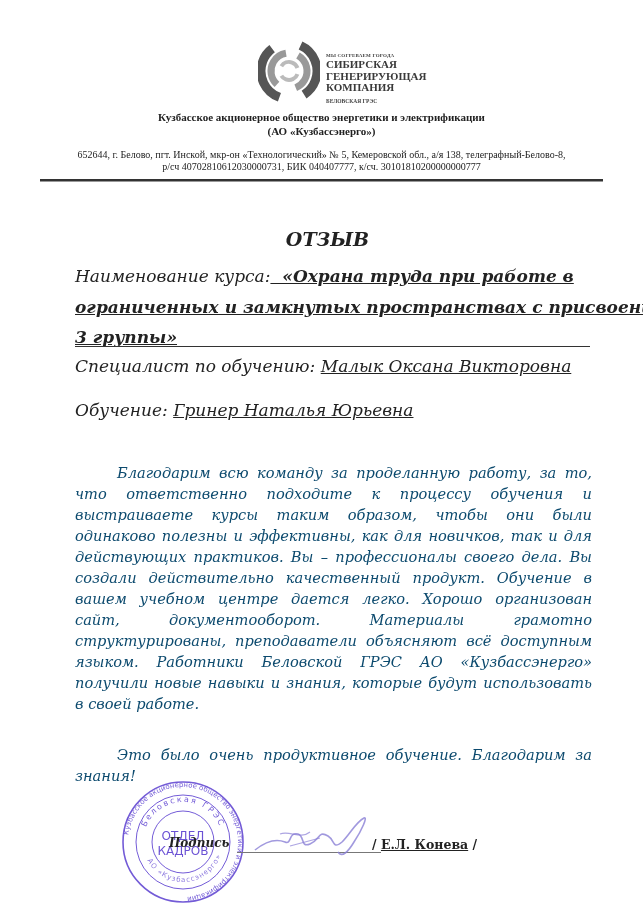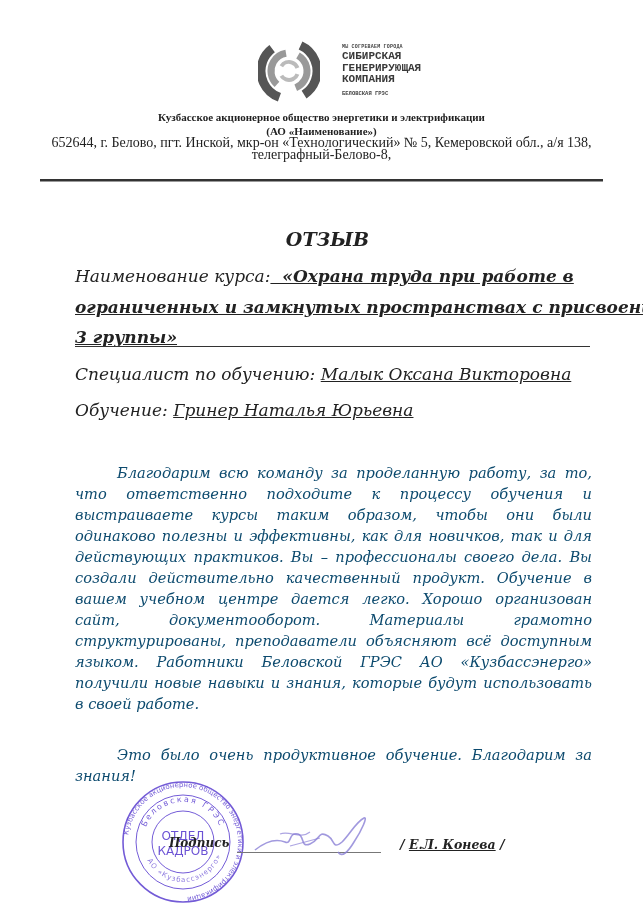--- a/index.html
+++ b/index.html
@@ -1,57 +1,57 @@
 <!DOCTYPE html>
 <html><head>
 <meta charset="utf-8">
 <style>
   html, body { margin: 0; padding: 0; background: #ffffff; }
   body { width: 643px; height: 907px; position: relative; overflow: hidden; color: #222; }
 
   
   .logo { position: absolute; left: 258px; top: 40px; width: 180px; height: 64px; }
   .logo-mark { position: absolute; left: 0; top: 0; width: 62px; height: 62px; }
-  .logo-text { position: absolute; left: 68px; top: 4px; font-family: Liberation Mono, monospace; color: #333; margin-left: 16px; }
+  .logo-text { position: absolute; left: 68px; top: 12px; font-family: Liberation Serif, serif; color: #333; }
   .logo-tagline { font-size: 5px; font-weight: bold; letter-spacing: 0.2px; color: #444; line-height: 7px; }
   .logo-name { font-size: 11px; font-weight: bold; line-height: 11.5px; color: #3a3a3a; }
   .logo-branch { font-size: 5.5px; font-weight: bold; margin-top: 4px; color: #444; }
 
   
   .lh { position: absolute; left: 40px; width: 563px; text-align: center; font-family: "Liberation Serif", serif; color: #222; }
   .lh-org { top: 110px; font-size: 11px; font-weight: bold; line-height: 14px; }
-  .lh-addr { top: 137px; font-size: 14px; line-height: 12px; }
+  .lh-addr { top: 149px; font-size: 10px; line-height: 12px; }
   .lh-rule { position: absolute; left: 40px; top: 179px; width: 563px; height: 2px; background: #333; border-bottom: 1px solid #999; }
 
   
   .title { position: absolute; left: 0; width: 643px; top: 228px; text-align: center; font-family: "DejaVu Serif", serif; font-weight: bold; font-style: italic; font-size: 19px; color: #222; padding-left: 6px; }
 
   .field { position: absolute; left: 75px; font-family: "DejaVu Serif", serif; font-style: italic; font-size: 17px; color: #222; white-space: nowrap; }
   .field .val { text-decoration: underline; }
   .field .bold-val { font-weight: bold; text-decoration: underline; margin-top: 16px; }
   .course-1 { top: 266px; }
   .course-2 { top: 297px; }
   .course-3 { top: 327px; }
   .course-3-line { position: absolute; left: 75px; top: 346px; width: 515px; height: 1px; background: #333; }
-  .specialist { top: 364px; }
+  .specialist { top: 356px; }
   .methodist { top: 400px; }
 
   
   .body-text { position: absolute; left: 75px; width: 517px; font-family: "DejaVu Serif", serif; font-style: italic; font-size: 14.6px; line-height: 21px; text-align: justify; color: #0c4a6e; }
   .para-1 { top: 462px; text-indent: 42px; }
   .para-2 { top: 744px; text-indent: 42px; }
 
   
   .stamp { position: absolute; left: 118px; top: 780px; width: 130px; height: 125px; }
 
   
   .signature { position: absolute; left: 250px; top: 812px; width: 130px; height: 50px; }
   .sig-label { position: absolute; left: 169px; top: 836px; font-family: "DejaVu Serif", serif; font-style: italic; font-weight: bold; font-size: 12px; color: #222; }
   .sig-line { position: absolute; left: 237px; top: 852px; width: 144px; height: 1px; background: #777; }
-  .sig-name { position: absolute; left: 400px; top: 837px; font-family: "DejaVu Serif", serif; font-style: italic; font-weight: bold; font-size: 12.5px; color: #222; white-space: nowrap; }
+  .sig-name { position: absolute; left: 372px; top: 837px; font-family: "DejaVu Serif", serif; font-weight: bold; font-size: 12.5px; color: #222; white-space: nowrap; }
   .sig-name .u { text-decoration: underline; }
 </style>
 </head>
 <body>
 
 <div class="logo">
   <svg class="logo-mark" viewBox="0 0 62 62">
     <circle cx="31" cy="31" r="28" fill="none" stroke="#555" stroke-width="9" stroke-dasharray="60 30" transform="rotate(110 31 31)"></circle>
     <circle cx="31" cy="31" r="18" fill="none" stroke="#999" stroke-width="7" stroke-dasharray="40 20" transform="rotate(-60 31 31)"></circle>
     <circle cx="31" cy="31" r="9" fill="none" stroke="#bbb" stroke-width="4" stroke-dasharray="20 10" transform="rotate(20 31 31)"></circle>
@@ -60,24 +60,25 @@
     <div class="logo-tagline">МЫ СОГРЕВАЕМ ГОРОДА</div>
     <div class="logo-name">СИБИРСКАЯ</div>
     <div class="logo-name">ГЕНЕРИРУЮЩАЯ</div>
     <div class="logo-name">КОМПАНИЯ</div>
     <div class="logo-branch">БЕЛОВСКАЯ ГРЭС</div>
   </div>
 </div>
 
 <div class="lh lh-org">
   <div>Кузбасское акционерное общество энергетики и электрификации</div>
-  <div>(АО «Наименование»)</div>
+  <div>(АО «Кузбассэнерго»)</div>
 </div>
 <div class="lh lh-addr">
   <div>652644, г. Белово, пгт. Инской, мкр-он «Технологический» № 5, Кемеровской обл., а/я 138, телеграфный-Белово-8,</div>
+  <div>р/сч 40702810612030000731, БИК 040407777, к/сч. 30101810200000000777</div>
 </div>
 <div class="lh-rule"></div>
 
 <div class="title">ОТЗЫВ</div>
 
 <div class="field course-1">
   <span>Наименование курса:</span><span class="bold-val" style="white-space:pre">  «Охрана труда при работе в</span>
 </div>
 <div class="field course-2">
   <span class="bold-val">ограниченных и замкнутых пространствах с присвоением</span>

